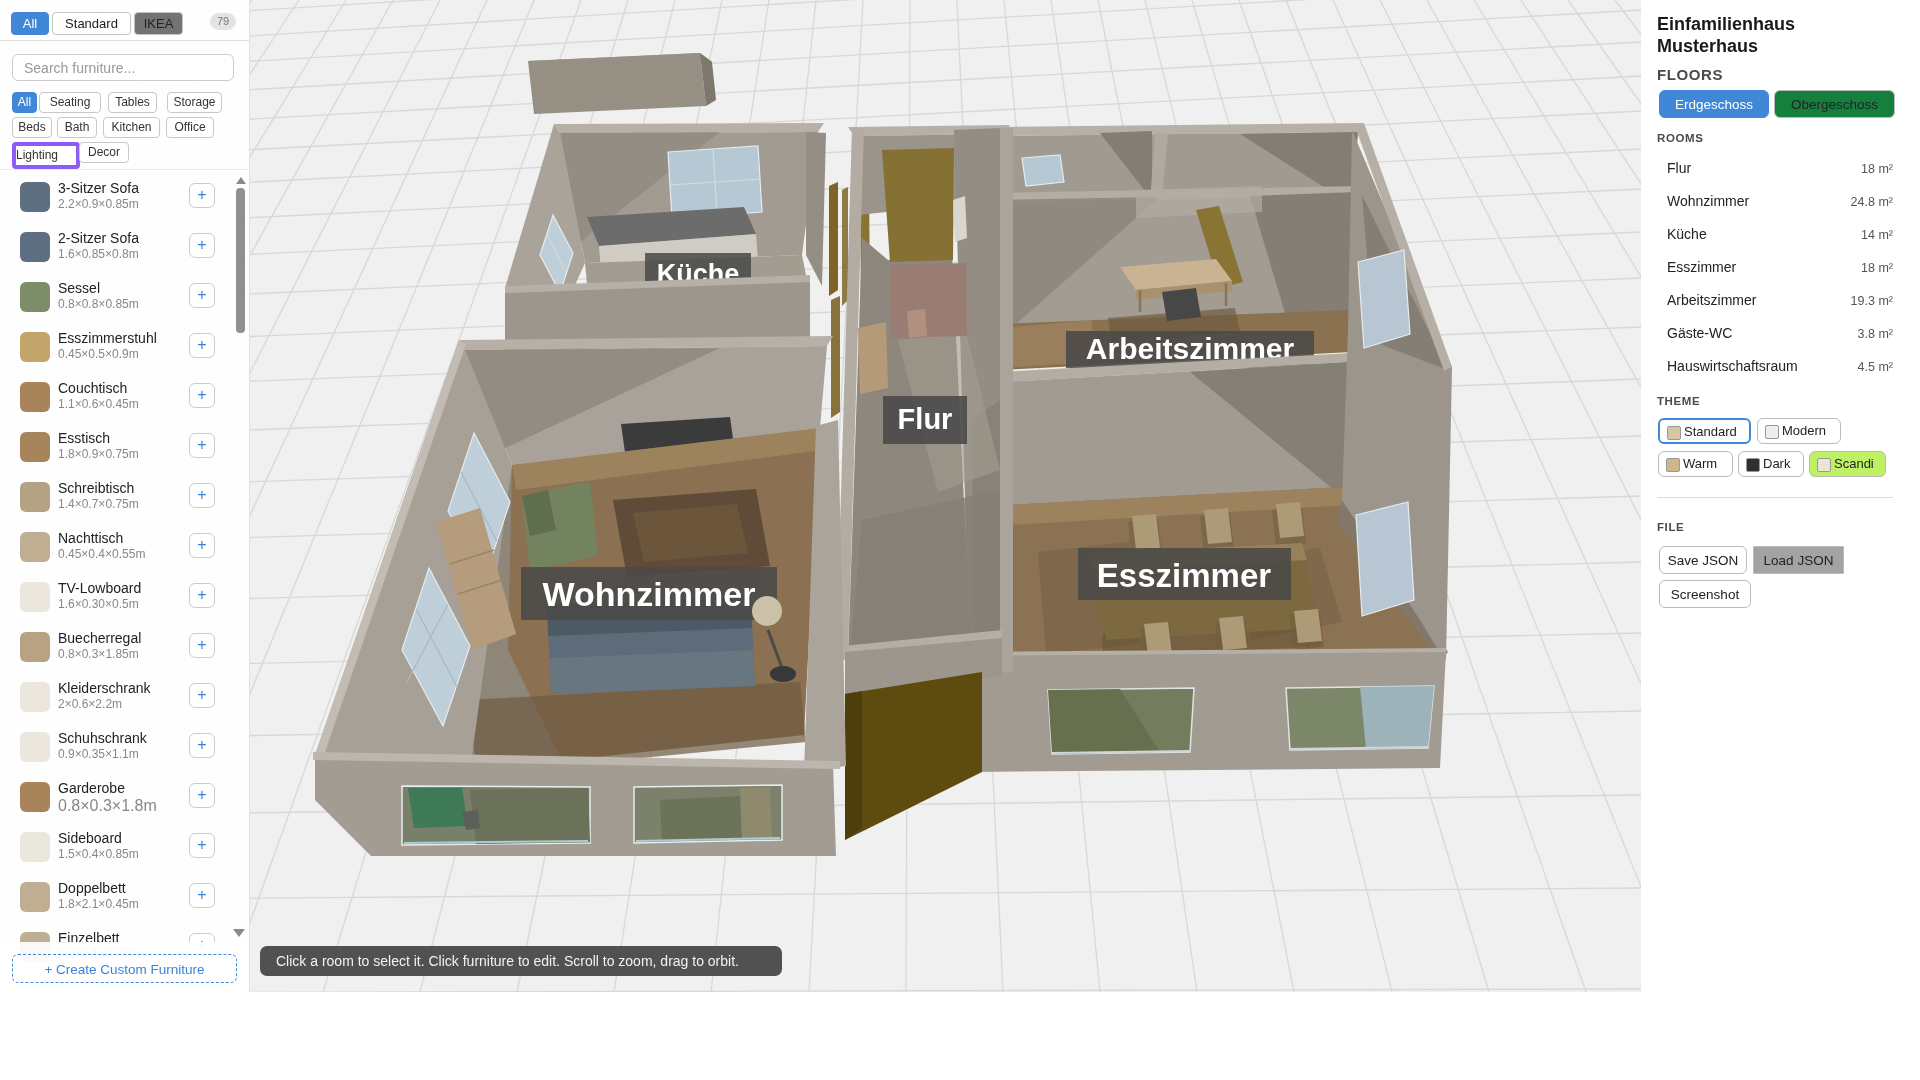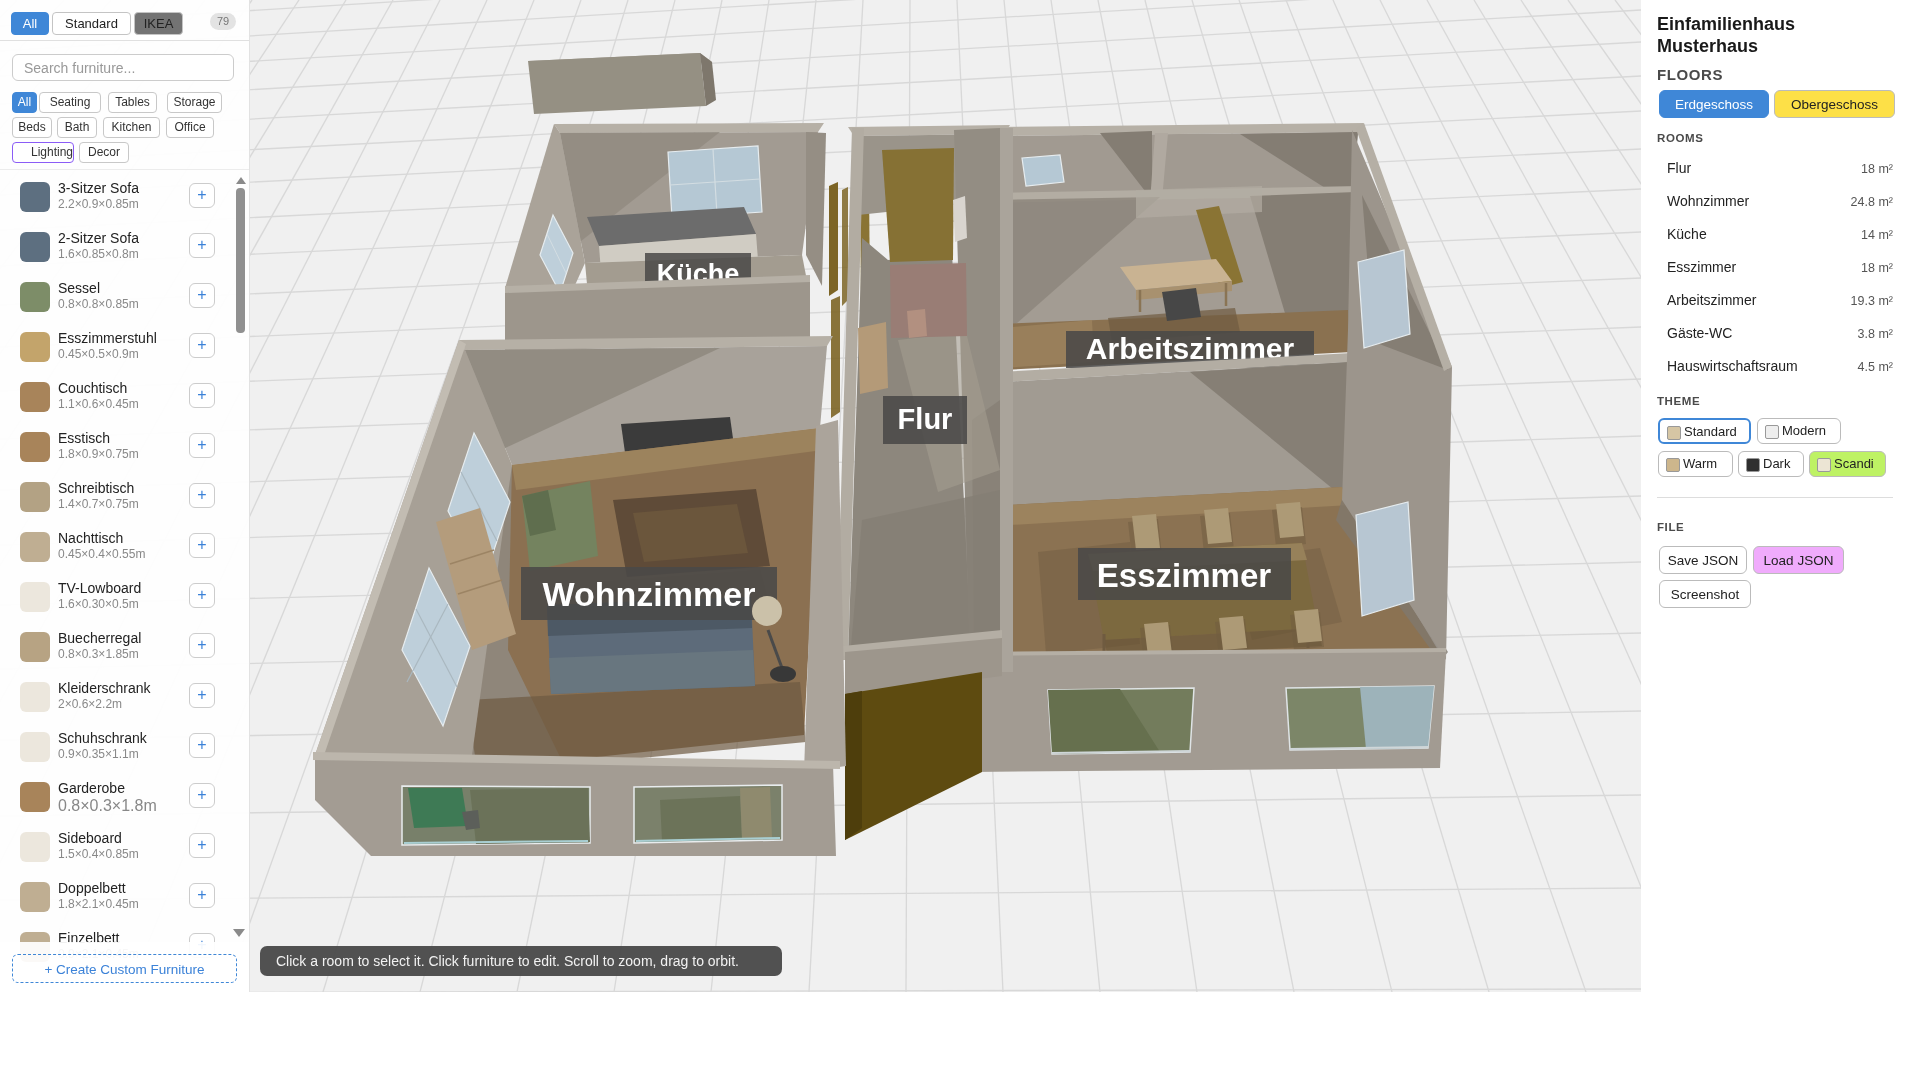--- a/index.html
+++ b/index.html
@@ -303,21 +303,21 @@
 <div style="position:absolute;left:12px;top:54px;width:222px;height:27px;border:1px solid #ccc;border-radius:6px;background:#fff;color:#999;font-size:14px;line-height:27px;padding-left:11px;box-sizing:border-box">Search furniture...</div>
 
 <div style="position:absolute;left:12px;top:92px;width:23px;height:19px;background:#3f87d7;color:#fff;border:1px solid #3f87d7;border-radius:4px;font-size:12px;text-align:center;line-height:19px">All</div>
 <div style="position:absolute;left:39px;top:92px;width:60px;height:19px;background:#fff;color:#333;border:1px solid #c8c8c8;border-radius:4px;font-size:12px;text-align:center;line-height:19px">Seating</div>
 <div style="position:absolute;left:108px;top:92px;width:47px;height:19px;background:#fff;color:#333;border:1px solid #c8c8c8;border-radius:4px;font-size:12px;text-align:center;line-height:19px">Tables</div>
 <div style="position:absolute;left:167px;top:92px;width:53px;height:19px;background:#fff;color:#333;border:1px solid #c8c8c8;border-radius:4px;font-size:12px;text-align:center;line-height:19px">Storage</div>
 <div style="position:absolute;left:12px;top:117px;width:38px;height:19px;background:#fff;color:#333;border:1px solid #c8c8c8;border-radius:4px;font-size:12px;text-align:center;line-height:19px">Beds</div>
 <div style="position:absolute;left:57px;top:117px;width:38px;height:19px;background:#fff;color:#333;border:1px solid #c8c8c8;border-radius:4px;font-size:12px;text-align:center;line-height:19px">Bath</div>
 <div style="position:absolute;left:103px;top:117px;width:55px;height:19px;background:#fff;color:#333;border:1px solid #c8c8c8;border-radius:4px;font-size:12px;text-align:center;line-height:19px">Kitchen</div>
 <div style="position:absolute;left:166px;top:117px;width:46px;height:19px;background:#fff;color:#333;border:1px solid #c8c8c8;border-radius:4px;font-size:12px;text-align:center;line-height:19px">Office</div>
-<div style="position:absolute;left:12px;top:142px;width:60px;height:19px;background:#fff;color:#333;border:1px solid #8b5cf6;border-radius:4px;font-size:12px;text-align:right;line-height:19px">Lighting</div>
+<div style="position:absolute;left:12px;top:142px;width:60px;height:19px;background:#fff;color:#333;border:4px solid #8b5cf6;border-radius:4px;font-size:12px;text-align:left;line-height:19px">Lighting</div>
 <div style="position:absolute;left:79px;top:142px;width:48px;height:19px;background:#fff;color:#333;border:1px solid #c8c8c8;border-radius:4px;font-size:12px;text-align:center;line-height:19px">Decor</div>
 <div style="position:absolute;left:0;top:169px;width:249px;height:1px;background:#ececec"></div>
 
 <div style="position:absolute;left:0;top:182px;width:250px;height:50px">
 <div style="position:absolute;left:20px;top:0;width:30px;height:30px;border-radius:6px;background:#5d6f80"></div>
 <div style="position:absolute;left:58px;top:-2px;font-size:14px;color:#222">3-Sitzer Sofa</div>
 <div style="position:absolute;left:58px;top:15px;font-size:12px;color:#888">2.2×0.9×0.85m</div>
 <div style="position:absolute;left:189px;top:1px;width:24px;height:23px;border:1px solid #ccc;border-radius:6px;background:#fff;color:#3b82d8;font-size:16px;line-height:22px;text-align:center">+</div>
 </div>
 <div style="position:absolute;left:0;top:232px;width:250px;height:50px">
@@ -419,21 +419,21 @@
 
 <div style="position:absolute;left:12px;top:954px;width:225px;height:29px;border:1.5px dashed #3f87d7;border-radius:6px;color:#3b82d8;font-size:13.5px;text-align:center;line-height:29px;box-sizing:border-box">+ Create Custom Furniture</div>
 </div>
 
 <div style="position:absolute;left:1641px;top:0;width:279px;height:1080px;background:#fff">
 
 <div style="position:absolute;left:16px;top:13px;font-size:18px;font-weight:bold;color:#1a1a1a;line-height:22px">Einfamilienhaus<br>Musterhaus</div>
 
 <div style="position:absolute;left:16px;top:66px;font-size:15px;font-weight:bold;color:#4a4a4a;letter-spacing:0.6px">FLOORS</div>
 <div style="position:absolute;left:18px;top:90px;width:110px;height:28px;background:#3f87d7;color:#fff;border:1px solid #3f87d7;border-radius:6px;font-size:13.5px;text-align:center;line-height:28px;box-sizing:border-box">Erdgeschoss</div>
-<div style="position:absolute;left:133px;top:90px;width:121px;height:28px;background:#fde047;color:#222;border:1px solid #bbb;border-radius:6px;font-size:13.5px;text-align:center;line-height:28px;box-sizing:border-box">Obergeschoss</div>
+<div style="position:absolute;left:133px;top:90px;width:121px;height:28px;background:#15803d;color:#222;border:1px solid #bbb;border-radius:6px;font-size:13.5px;text-align:center;line-height:28px;box-sizing:border-box">Obergeschoss</div>
 
 <div style="position:absolute;left:16px;top:132px;font-size:11.5px;font-weight:bold;color:#4a4a4a;letter-spacing:0.6px">ROOMS</div>
 <div style="position:absolute;left:26px;top:160px;font-size:14px;color:#222">Flur</div>
     <div style="position:absolute;right:27px;top:162px;font-size:12.5px;color:#555">18 m²</div>
     <div style="position:absolute;left:26px;top:193px;font-size:14px;color:#222">Wohnzimmer</div>
     <div style="position:absolute;right:27px;top:195px;font-size:12.5px;color:#555">24.8 m²</div>
     <div style="position:absolute;left:26px;top:226px;font-size:14px;color:#222">Küche</div>
     <div style="position:absolute;right:27px;top:228px;font-size:12.5px;color:#555">14 m²</div>
     <div style="position:absolute;left:26px;top:259px;font-size:14px;color:#222">Esszimmer</div>
     <div style="position:absolute;right:27px;top:261px;font-size:12.5px;color:#555">18 m²</div>
@@ -462,14 +462,14 @@
 <div style="position:absolute;left:24px;top:0;font-size:13px;color:#222;line-height:24px">Dark</div>
     </div>
 <div style="position:absolute;left:168px;top:451px;width:77px;height:26px;background:#bef264;border:1px solid #bbb;border-radius:6px;box-sizing:border-box">
 <div style="position:absolute;left:7px;top:6px;width:12px;height:12px;background:#ece5d4;border:1px solid #999;border-radius:2px"></div>
 <div style="position:absolute;left:24px;top:0;font-size:13px;color:#222;line-height:24px">Scandi</div>
     </div>
 <div style="position:absolute;left:16px;top:497px;width:236px;height:1px;background:#ddd"></div>
 
 <div style="position:absolute;left:16px;top:521px;font-size:11.5px;font-weight:bold;color:#4a4a4a;letter-spacing:0.6px">FILE</div>
 <div style="position:absolute;left:18px;top:546px;width:88px;height:28px;background:#fff;color:#222;border:1px solid #bbb;border-radius:6px;font-size:13.5px;text-align:center;line-height:28px;box-sizing:border-box">Save JSON</div>
-<div style="position:absolute;left:112px;top:546px;width:91px;height:28px;background:#f0abfc;color:#222;border:1px solid #bbb;border-radius:6px;font-size:13.5px;text-align:center;line-height:28px;box-sizing:border-box">Load JSON</div>
+<div style="position:absolute;left:112px;top:546px;width:91px;height:28px;background:#a3a3a3;color:#222;border:1px solid #bbb;border-radius:1px;font-size:13.5px;text-align:center;line-height:28px;box-sizing:border-box">Load JSON</div>
 <div style="position:absolute;left:18px;top:580px;width:92px;height:28px;background:#fff;color:#222;border:1px solid #bbb;border-radius:6px;font-size:13.5px;text-align:center;line-height:28px;box-sizing:border-box">Screenshot</div>
 </div>
 </body></html>

